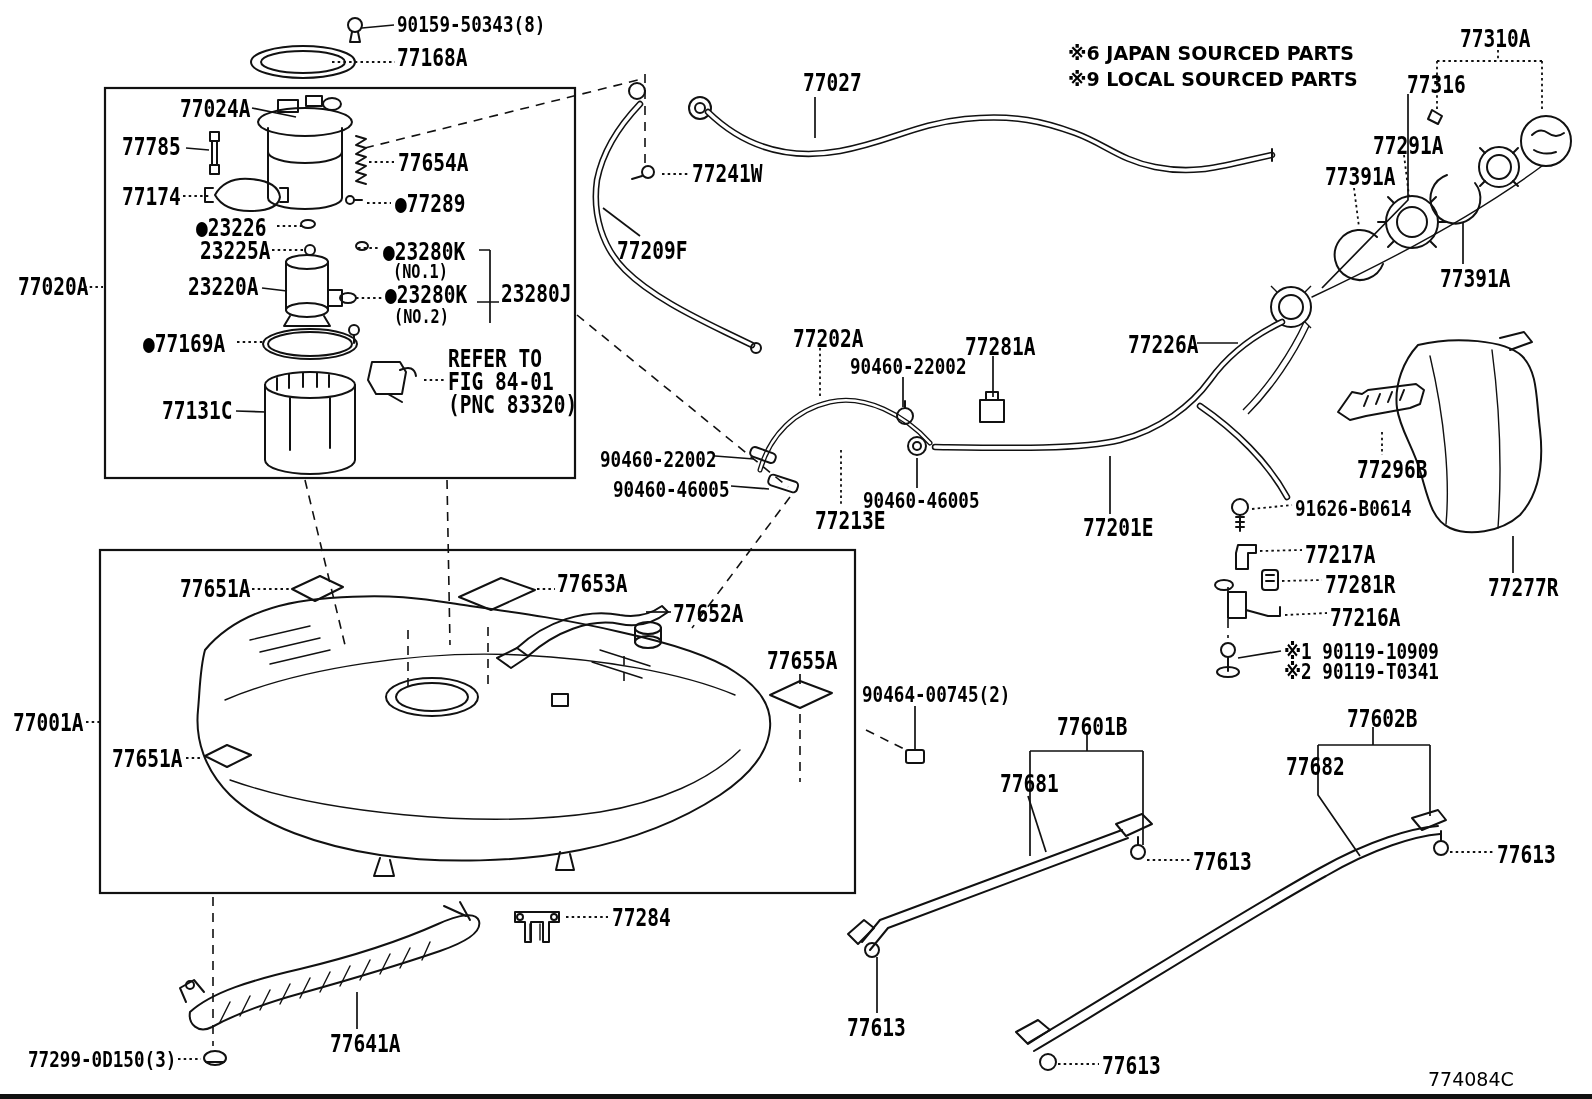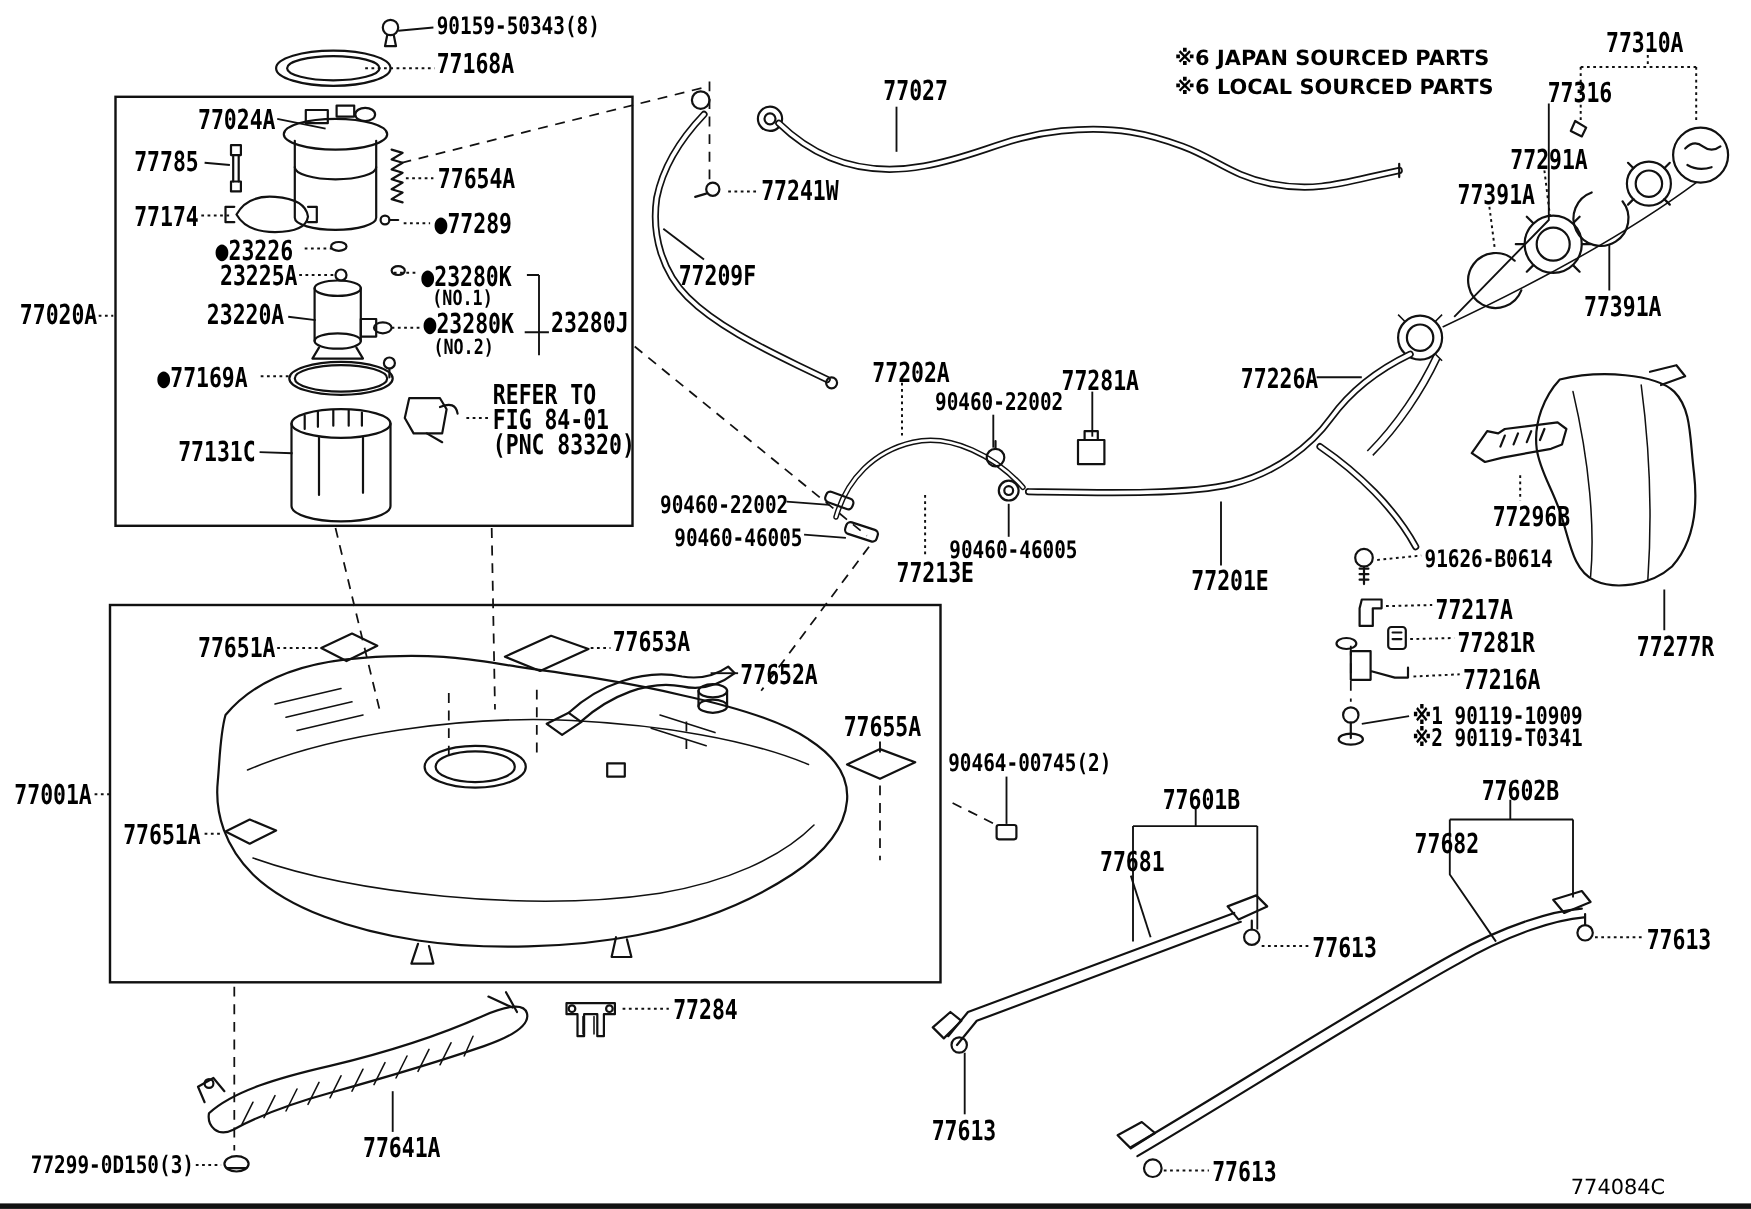--- a/index.html
+++ b/index.html
@@ -336,16 +336,16 @@
       <div class="lbl mono" style="left: 1193px; top: 849px;">77613</div>
       <div class="lbl mono" style="left: 1497px; top: 842px;">77613</div>
       <div class="lbl mono" style="left: 847px; top: 1015px;">77613</div>
       <div class="lbl mono" style="left: 1102px; top: 1053px;">77613</div>
       <div class="lbl mono" style="left: 612px; top: 905px;">77284</div>
       <div class="lbl mono" style="left: 330px; top: 1031px;">77641A</div>
       <div class="lbl monomd" style="left: 28px; top: 1048px;">77299-0D150(3)</div>
       <div class="lbl legend" style="left: 8px; top: 1071px; margin-top: 32px;">● Non-reusable part</div>
       <div class="lbl code" style="left: 1428px; top: 1068px;">774084C</div>
       <div class="lbl note" style="left: 1068px; top: 42px;">※6 JAPAN SOURCED PARTS</div>
-      <div class="lbl note" style="left: 1068px; top: 68px;">※6 LOCAL SOURCED PARTS</div>
+      <div class="lbl note" style="left: 1068px; top: 68px;">※9 LOCAL SOURCED PARTS</div>
     </div>
 
 </div>
 
 </body></html>

